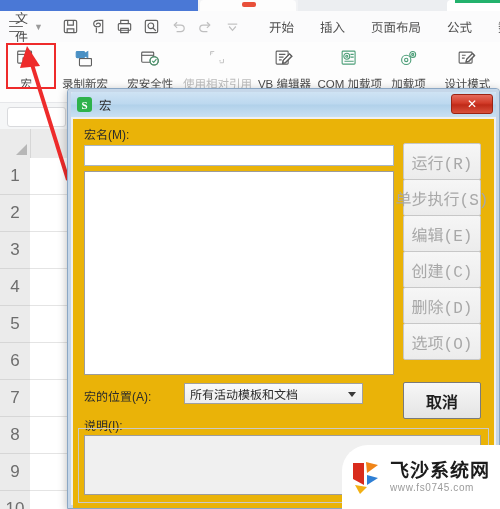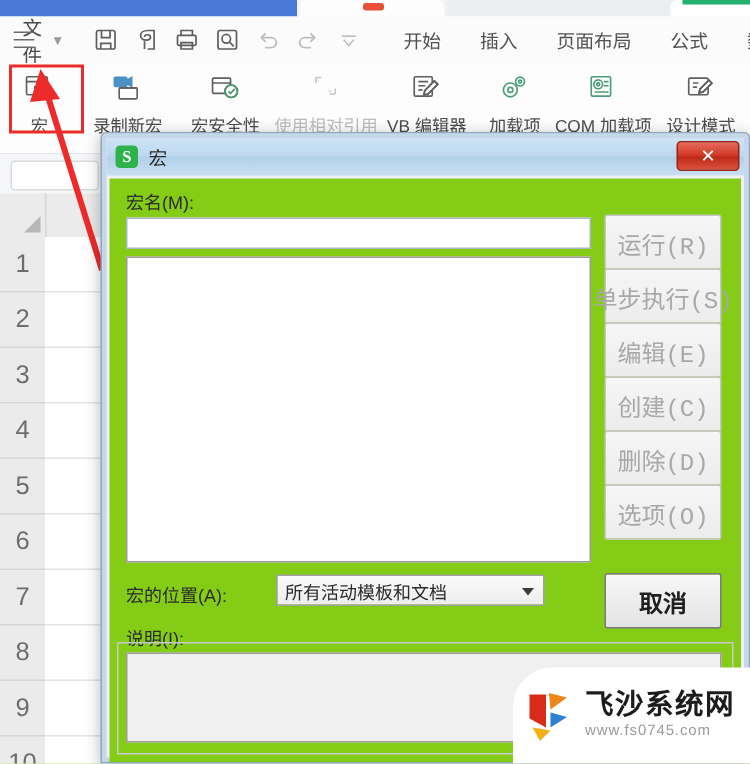--- a/index.html
+++ b/index.html
@@ -89,21 +89,21 @@
       border-radius:2px 2px 0 0;display:flex;align-items:center;}
   .wps-ico{width:15px;height:15px;margin-left:6px;background:#2eb24b;border-radius:3px;
       display:flex;align-items:center;justify-content:center;color:#fff;font-size:11px;
       font-weight:bold;font-family:"Liberation Serif",serif;}
   .dlg-title{margin-left:7px;font-size:12.5px;color:#2b2b2b;}
   .closebtn{position:absolute;right:3px;top:2px;width:42px;height:20px;border-radius:3px;
       background:linear-gradient(to bottom,#e56a5c 0%,#d23b28 45%,#bf2a18 55%,#d9503c 100%);
       border:1px solid #9a2414;box-sizing:border-box;display:flex;align-items:center;
       justify-content:center;color:#fff;font-size:12px;font-weight:bold;cursor:pointer;}
 
-  .dlg-body{position:absolute;left:5px;top:30px;right:5px;bottom:0;background:#84cc16;}
+  .dlg-body{position:absolute;left:5px;top:30px;right:5px;bottom:0;background:#eab308;}
 
   .f-label{position:absolute;font-size:12px;color:#2b2b2b;}
   .lbl-name{left:11px;top:6px;}
   .lbl-loc{left:11px;top:268px;}
   .lbl-desc{left:11px;top:297px;}
 
   .nameinput{position:absolute;left:11px;top:26px;width:310px;height:21px;background:#fff;
       border:1px solid #a9b6c6;box-sizing:border-box;outline:none;font-size:12px;padding:0 4px;
       font-family:inherit;}
   .listbox{position:absolute;left:11px;top:52px;width:310px;height:204px;background:#fff;
@@ -275,42 +275,42 @@
         <svg width="24" height="24" viewBox="0 0 26 26" fill="none" stroke="currentColor" stroke-width="1.2">
           <rect x="4.5" y="4.5" width="13" height="14" rx="1"></rect>
           <path d="M7.5 8h7M7.5 11h5M7.5 14h3"></path>
           <path d="M19 7.5l2.5 2.5-7 7-3 .6.6-3z" fill="#ffffff"></path>
           <path d="M19 7.5l2.5 2.5-7 7-3 .6.6-3z"></path>
         </svg>
       </div>
       <div class="lbl">VB 编辑器</div>
     </div>
 
+    <div class="rbtn wide">
+      <div class="ico">
+        <svg width="24" height="24" viewBox="0 0 26 26" fill="none" stroke="#4c9e78" stroke-width="1.2">
+          <rect x="4.5" y="4.5" width="14" height="14" rx="1"></rect>
+          <circle cx="9.5" cy="10" r="3.2"></circle>
+            <circle cx="9.5" cy="10" r="1.1"></circle>
+          <path d="M13.5 8h3.5M13.5 11h3.5M7 15.5h10"></path>
+        </svg>
+      </div>
+      <div class="lbl">COM 加载项</div>
+    </div>
+
     <div class="rbtn">
       <div class="ico">
         <svg width="24" height="24" viewBox="0 0 26 26" fill="none" stroke="#4c9e78" stroke-width="1.2">
           <circle cx="10" cy="14" r="5"></circle>
             <circle cx="10" cy="14" r="1.8"></circle>
           <circle cx="17" cy="8" r="3.2"></circle>
             <circle cx="17" cy="8" r="1.1"></circle>
         </svg>
       </div>
       <div class="lbl">加载项</div>
-    </div>
-
-    <div class="rbtn wide">
-      <div class="ico">
-        <svg width="24" height="24" viewBox="0 0 26 26" fill="none" stroke="#4c9e78" stroke-width="1.2">
-          <rect x="4.5" y="4.5" width="14" height="14" rx="1"></rect>
-          <circle cx="9.5" cy="10" r="3.2"></circle>
-            <circle cx="9.5" cy="10" r="1.1"></circle>
-          <path d="M13.5 8h3.5M13.5 11h3.5M7 15.5h10"></path>
-        </svg>
-      </div>
-      <div class="lbl">COM 加载项</div>
     </div>
 
     <div class="rbtn wide">
       <div class="ico">
         <svg width="24" height="24" viewBox="0 0 26 26" fill="none" stroke="currentColor" stroke-width="1.2">
           <rect x="4.5" y="5.5" width="14" height="12" rx="1"></rect>
           <path d="M7.5 9h4M7.5 12h3"></path>
           <path d="M19 7l2.2 2.2-6.4 6.4-2.8.6.6-2.8z" fill="#ffffff"></path>
           <path d="M19 7l2.2 2.2-6.4 6.4-2.8.6.6-2.8z"></path>
         </svg>

